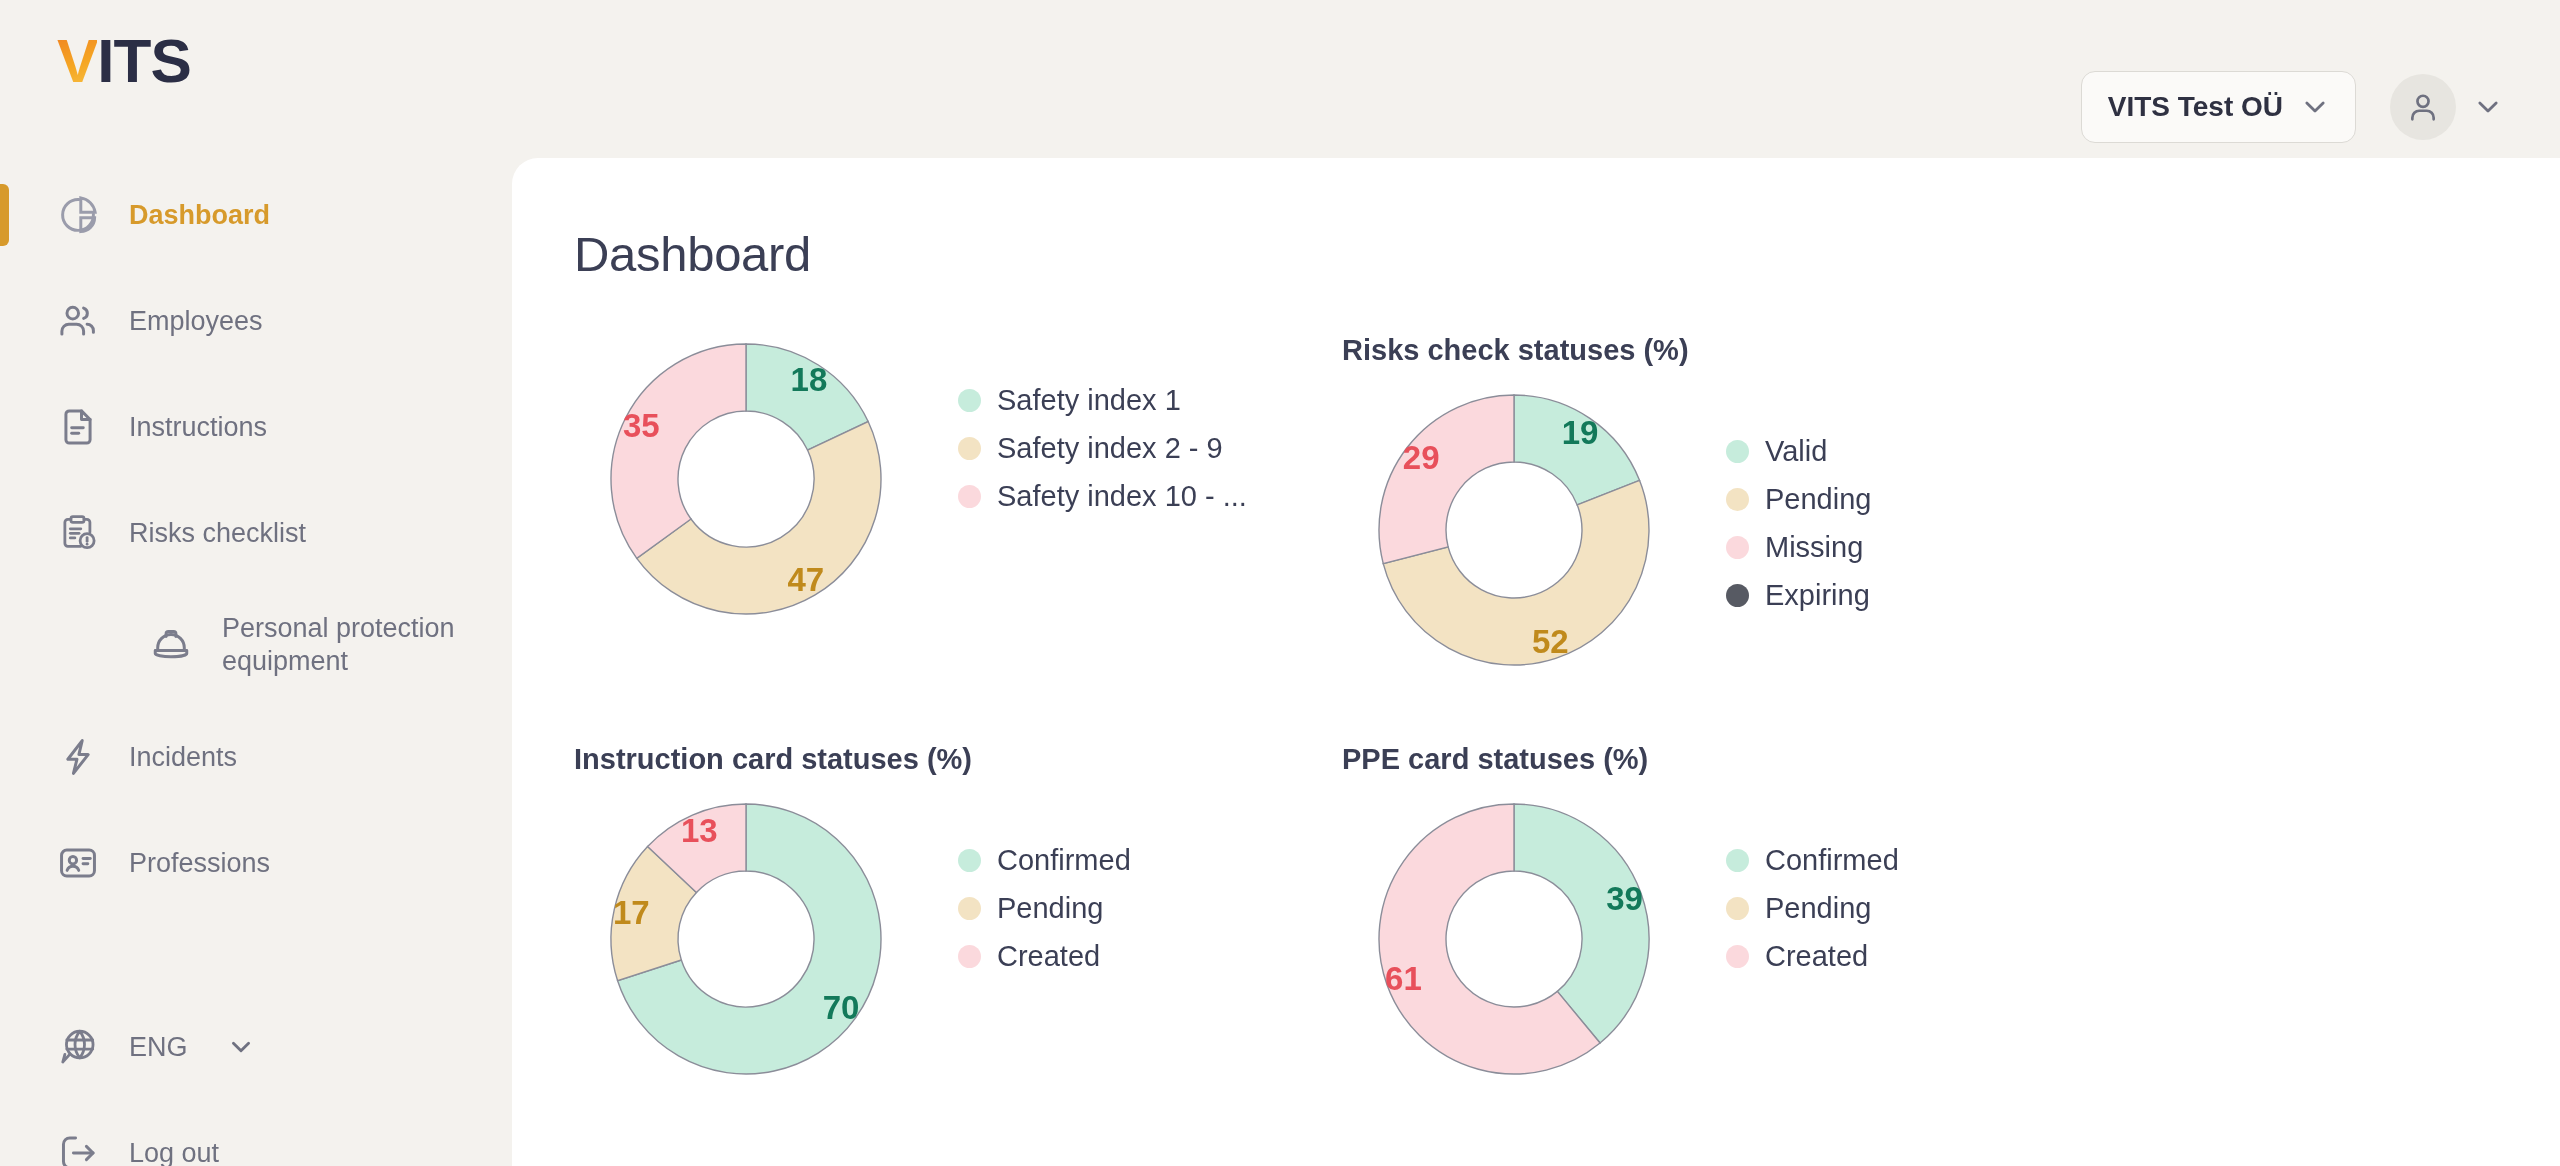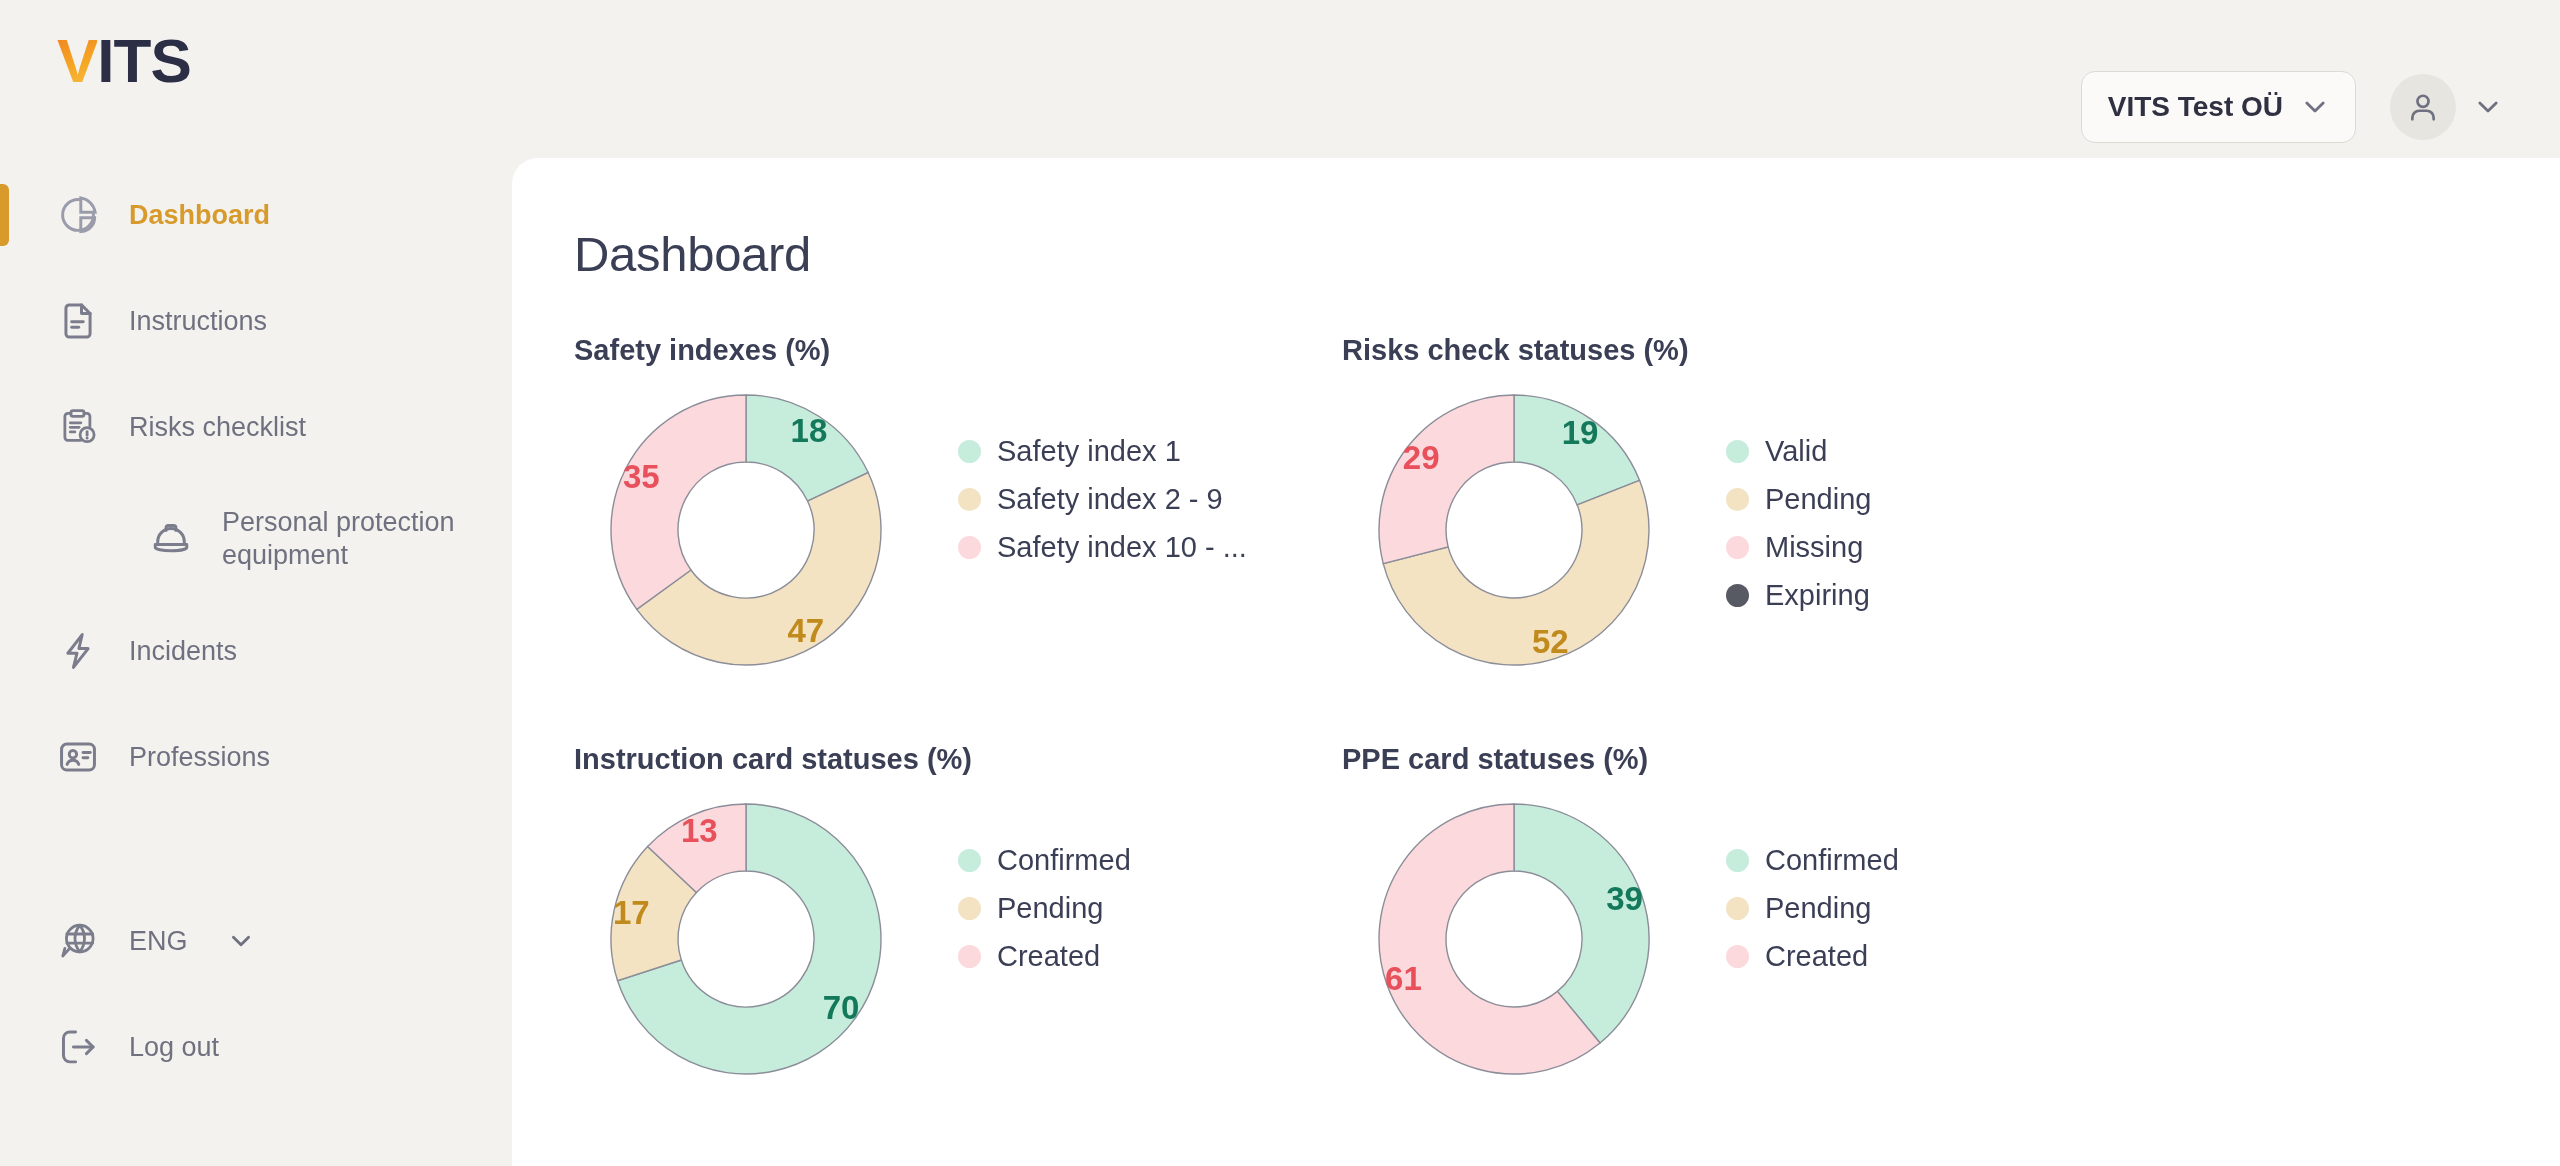--- a/index.html
+++ b/index.html
@@ -114,20 +114,31 @@
         <span class="ico">
           <svg viewBox="0 0 24 24" width="42" height="42" fill="none" stroke="currentColor" stroke-width="1.7" stroke-linecap="round">
             <path d="M12.5 3.2a8.8 8.8 0 1 0 8.3 8.3"></path>
               <path d="M13.6 2.2a9.9 9.9 0 0 1 8.2 8.2h-8.2z"></path>
               <path d="M13.6 13.6h7.9a8 8 0 0 1-7.9 7.9z"></path>
           </svg>
         </span>
         <span class="lbl">Dashboard</span>
       </div>
 
+      <div class="nav-item">
+        <span class="ico">
+          <svg viewBox="0 0 24 24" width="42" height="42" fill="none" stroke="currentColor" stroke-width="1.7" stroke-linecap="round" stroke-linejoin="round">
+            <circle cx="9" cy="7.5" r="3.3"></circle>
+              <path d="M2.8 19.5v-1.7a4 4 0 0 1 4-4h4.4a4 4 0 0 1 4 4v1.7"></path>
+            <path d="M15.2 4.6a3.1 3.1 0 0 1 0 5.9"></path>
+              <path d="M17.2 13.9a3.6 3.6 0 0 1 3.6 3.6v1"></path>
+          </svg>
+        </span>
+        <span class="lbl">Employees</span>
+      </div>
 
       <div class="nav-item">
         <span class="ico">
           <svg viewBox="0 0 24 24" width="42" height="42" fill="none" stroke="currentColor" stroke-width="1.7" stroke-linecap="round" stroke-linejoin="round">
             <path d="M14 2.8H7a1.9 1.9 0 0 0-1.9 1.9v14.6A1.9 1.9 0 0 0 7 21.2h10a1.9 1.9 0 0 0 1.9-1.9V7.7z"></path>
             <path d="M14 2.8v4.9h4.9"></path>
               <path d="M8.4 12.4h6.6"></path>
               <path d="M8.4 15.6h4"></path>
           </svg>
         </span>
@@ -241,21 +252,20 @@
       </span>
     </div>
   </div>
 
   <main class="content">
     <h1 class="page-title">Dashboard</h1>
 
     <div class="grid">
 
       <section class="panel">
-        <div class="panel-title">Safety indexes (%)</div>
         <div class="panel-body">
           <div class="donut-wrap">
               <svg viewBox="0 0 300 290" width="300" height="290">
                 <path d="M 150 10 A 135 135 0 0 1 272.1516520829126 87.51979563871518 L 211.52823956768933 116.04700817357505 A 68 68 0 0 0 150 77 Z" fill="#c6ecdc" stroke="#8b8d99" stroke-width="1.4"></path>
                 <text x="212.9596484100321" y="56.79146875351323" text-anchor="middle" font-size="33" font-weight="700" font-family="&quot;Liberation Sans&quot;, sans-serif" fill="#13795a">18</text>
                 <path d="M 272.1516520829126 87.51979563871518 A 135 135 0 0 1 40.78270575938211 224.35100905948389 L 94.98684438250359 184.96939715588817 A 68 68 0 0 0 211.52823956768933 116.04700817357505 Z" fill="#f3e3c3" stroke="#8b8d99" stroke-width="1.4"></path>
                 <text x="209.8123663506686" y="257.13718817296336" text-anchor="middle" font-size="33" font-weight="700" font-family="&quot;Liberation Sans&quot;, sans-serif" fill="#c08a1c">47</text>
                 <path d="M 40.78270575938211 224.35100905948389 A 135 135 0 0 1 149.99999999999997 10 L 150 77 A 68 68 0 0 0 94.98684438250359 184.96939715588817 Z" fill="#fbd9dd" stroke="#8b8d99" stroke-width="1.4"></path>
                 <text x="45.306733407866744" y="102.65611628060331" text-anchor="middle" font-size="33" font-weight="700" font-family="&quot;Liberation Sans&quot;, sans-serif" fill="#e8505b">35</text>
               </svg>

